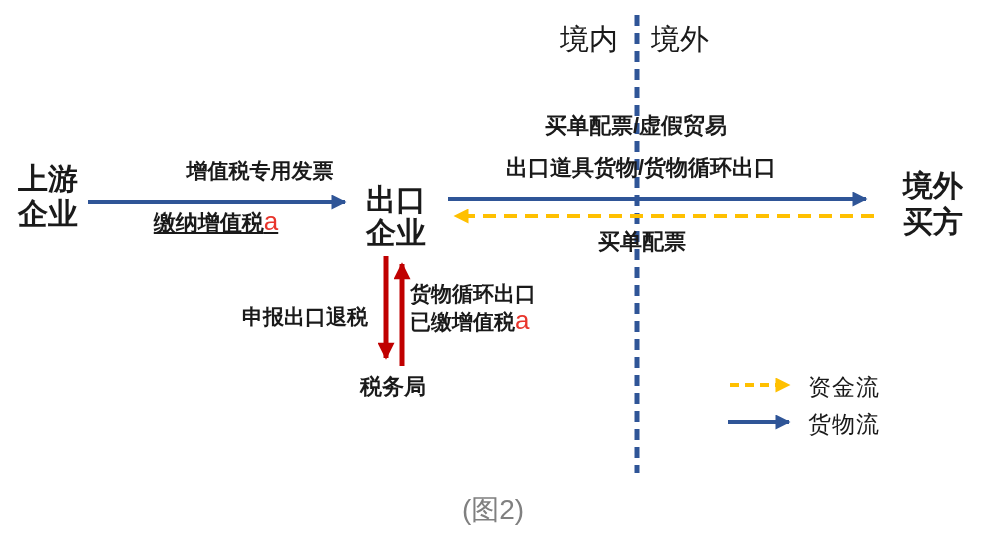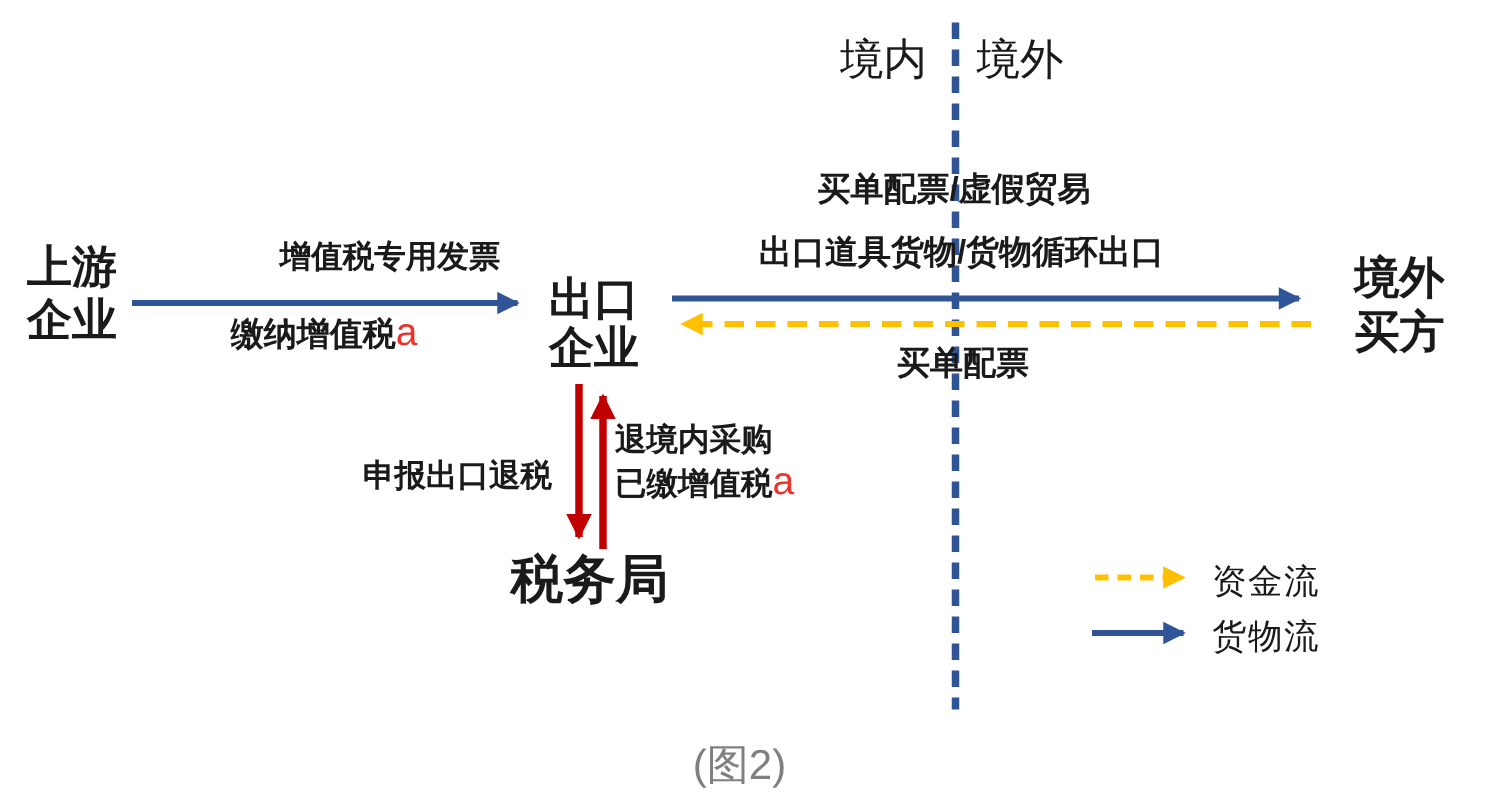--- a/index.html
+++ b/index.html
@@ -65,33 +65,33 @@
   <div class="txt node" style="left:352px;top:183px;width:88px;line-height:33px;">
     <div>出口</div>
     <div>企业</div>
   </div>
 
   <div class="txt node" style="left:897px;top:168px;width:72px;line-height:36px;">
     <div>境外</div>
     <div>买方</div>
   </div>
 
-  <div class="txt node centered" style="left:393px;top:369px;font-size:35px;">税务局</div>
+  <div class="txt node centered" style="left:393px;top:369px;font-size:22px;">税务局</div>
 
   <div class="txt bold centered" style="left:213px;top:157px;font-size:21px;margin-left:47px;">增值税专用发票</div>
-  <div class="txt bold centered" style="left:216px;top:208px;font-size:22px;"><span>缴纳增值税</span><span class="var">a</span></div>
+  <div class="txt bold centered" style="left:216px;top:208px;font-size:22px;text-decoration:underline;"><span>缴纳增值税</span><span class="var">a</span></div>
 
   <div class="txt bold centered" style="left:636px;top:111px;font-size:22px;">买单配票/虚假贸易</div>
   <div class="txt bold centered" style="left:641px;top:153px;font-size:22px;">出口道具货物/货物循环出口</div>
 
   <div class="txt bold centered" style="left:642px;top:227px;font-size:22px;">买单配票</div>
 
   <div class="txt bold" style="left:242px;top:303px;font-size:21px;">申报出口退税</div>
   <div class="txt bold" style="left:410px;top:280px;font-size:21px;line-height:27px;">
-    <div>退境内采购</div>
+    <div>货物循环出口</div>
     <div><span>已缴增值税</span><span class="var">a</span></div>
   </div>
 
   <div class="txt kai" style="left:808px;top:409px;font-size:23px;letter-spacing:1px;">货物流</div>
   <div class="txt kai" style="left:808px;top:372px;font-size:23px;letter-spacing:1px;">资金流</div>
 
   <div class="txt caption centered" style="left:493px;top:491px;">(图2)</div>
 
 </div>
 

